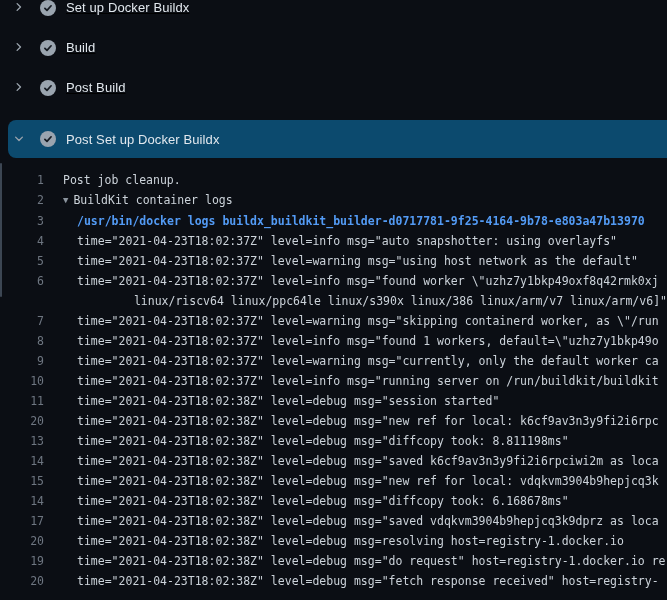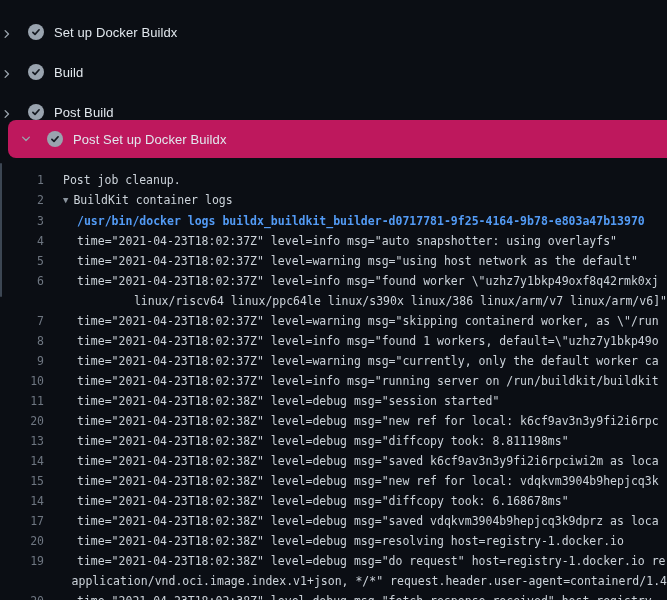--- a/index.html
+++ b/index.html
@@ -6,30 +6,32 @@
   .page{
     position:relative;
     width:667px;height:600px;
     background:#0b0e14;
     overflow:hidden;
     font-family:"Liberation Sans", sans-serif;
   }
   
   .step-row{
     height:40px;
-    display:flex;align-items:flex-end;
-    cursor:pointer;
+    display:flex;align-items:flex-start;
+    padding-left:12px;
+    cursor:pointer;
+    text-decoration:underline;
   }
   .step-header{
     height:38px;
     margin-left:8px;
-    background:#be185d;
+    background:#0c4a6e;
     border-radius:8px 0 0 8px;
     display:flex;align-items:center;
-    padding-left:11px;
+    padding-left:4px;
     cursor:pointer;
   }
   .chev{
     width:13px;height:13px;flex:none;
     margin-right:15px;
     display:flex;align-items:center;justify-content:center;
   }
   .check{
     width:16px;height:16px;flex:none;
     margin-right:10px;
@@ -254,21 +256,20 @@
       <div class="log-line kind-log">
         <span class="line-num">20</span>
         <div class="line-content">
           <div class="seg first ind-2">time="2021-04-23T18:02:38Z" level=debug msg=resolving host=registry-1.docker.io</div>
         </div>
       </div>
       <div class="log-line kind-log">
         <span class="line-num">19</span>
         <div class="line-content">
           <div class="seg first ind-2">time="2021-04-23T18:02:38Z" level=debug msg="do request" host=registry-1.docker.io re</div>
-          <div class="seg cont">application/vnd.oci.image.index.v1+json, */*" request.header.user-agent=containerd/1.4</div>
         </div>
       </div>
       <div class="log-line kind-log">
         <span class="line-num">20</span>
         <div class="line-content">
           <div class="seg first ind-2">time="2021-04-23T18:02:38Z" level=debug msg="fetch response received" host=registry-</div>
         </div>
       </div>
     </div>
 

